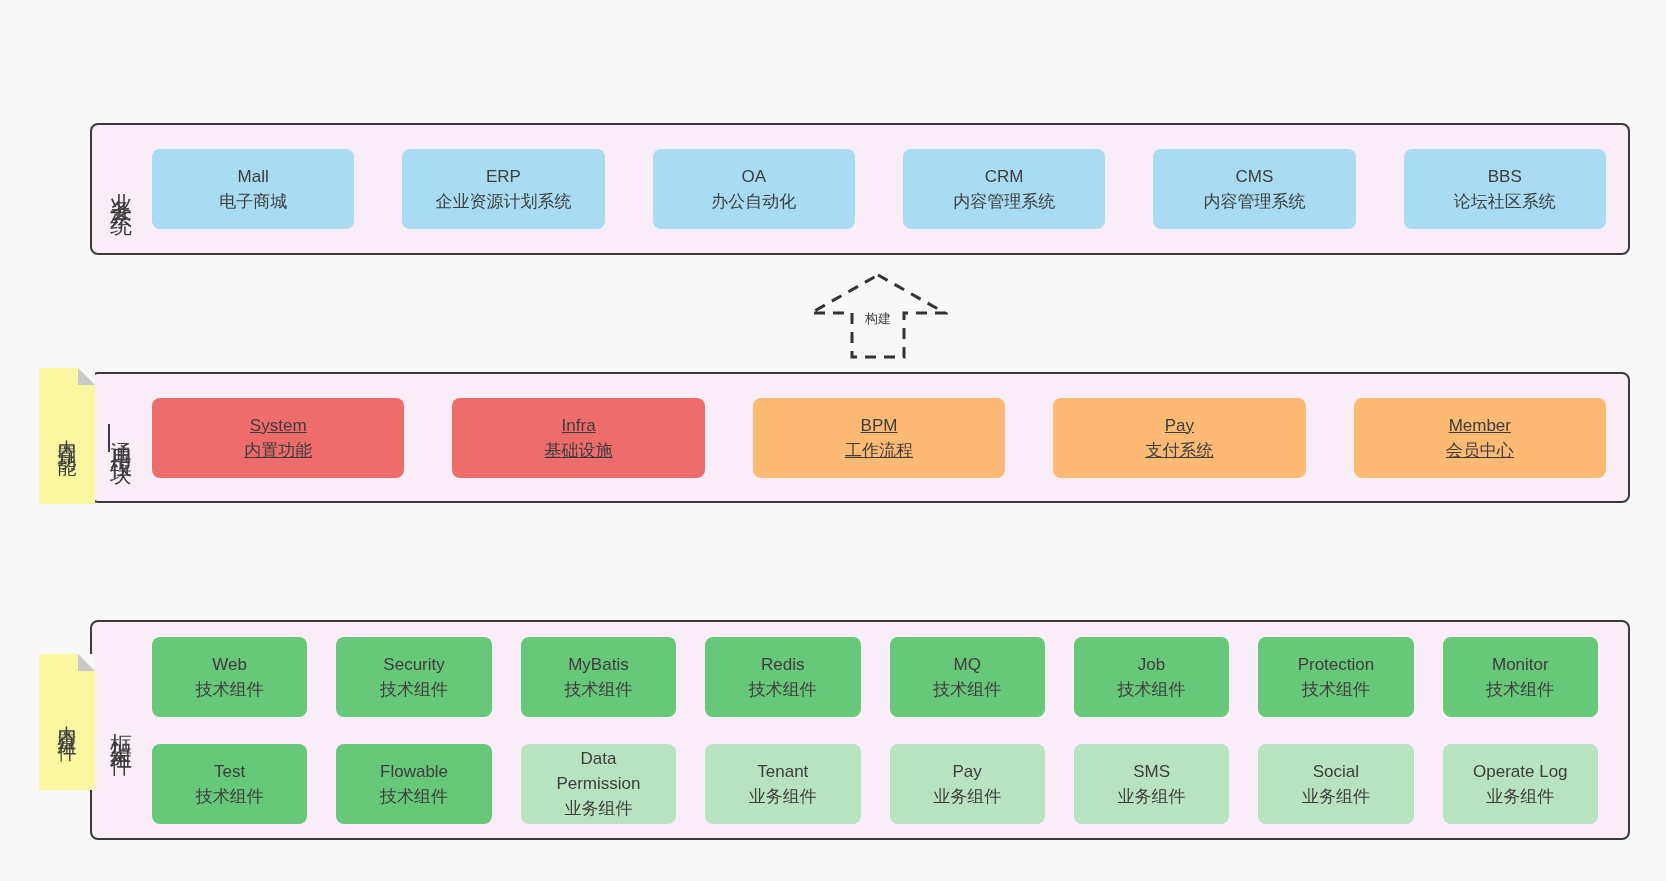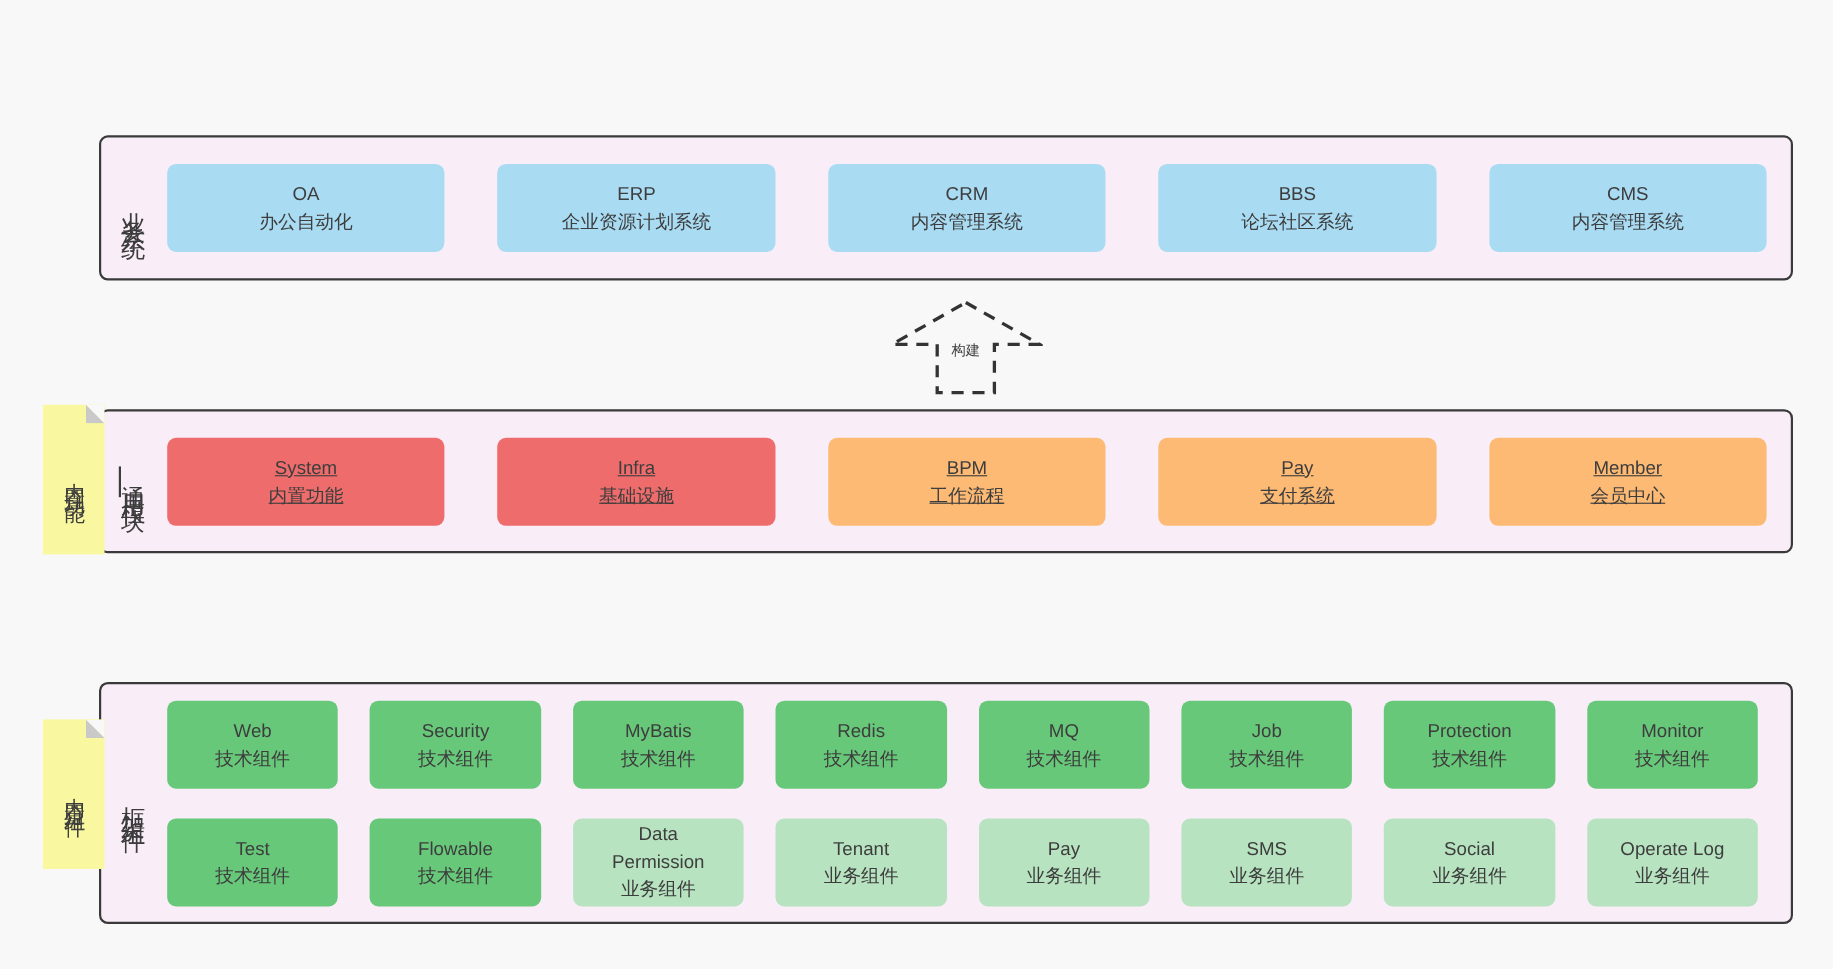--- a/index.html
+++ b/index.html
@@ -78,38 +78,42 @@
 <body>
 
 <div class="stage">
 
   <section class="band" style="top:123px;height:132px;">
     <div class="band-label">
       <span>业务系统</span>
     </div>
     <div class="band-row">
       <div class="box v-blue">
+        <span class="name">Mall</span>
+        <span class="desc">电子商城</span>
+      </div>
+      <div class="box v-blue">
+        <span class="name">ERP</span>
+        <span class="desc">企业资源计划系统</span>
+      </div>
+      <div class="box v-blue">
         <span class="name">OA</span>
         <span class="desc">办公自动化</span>
       </div>
       <div class="box v-blue">
-        <span class="name">ERP</span>
-        <span class="desc">企业资源计划系统</span>
-      </div>
-      <div class="box v-blue">
         <span class="name">CRM</span>
         <span class="desc">内容管理系统</span>
       </div>
       <div class="box v-blue">
+        <span class="name">CMS</span>
+        <span class="desc">内容管理系统</span>
+      </div>
+      <div class="box v-blue">
         <span class="name">BBS</span>
         <span class="desc">论坛社区系统</span>
-      </div>
-      <div class="box v-blue">
-        <span class="name">CMS</span>
-        <span class="desc">内容管理系统</span>
       </div>
     </div>
   </section>
 
   <div class="up-arrow" style="left:808px;top:272px;">
     <svg width="140" height="88" viewBox="0 0 140 88">
       <path d="M70 3 L137 41 L96 41 L96 85 L44 85 L44 41 L3 41 Z" fill="none" stroke="#333333" stroke-width="3" stroke-dasharray="11 8"></path>
     </svg>
     <div class="arrow-label">构建</div>
   </div>

